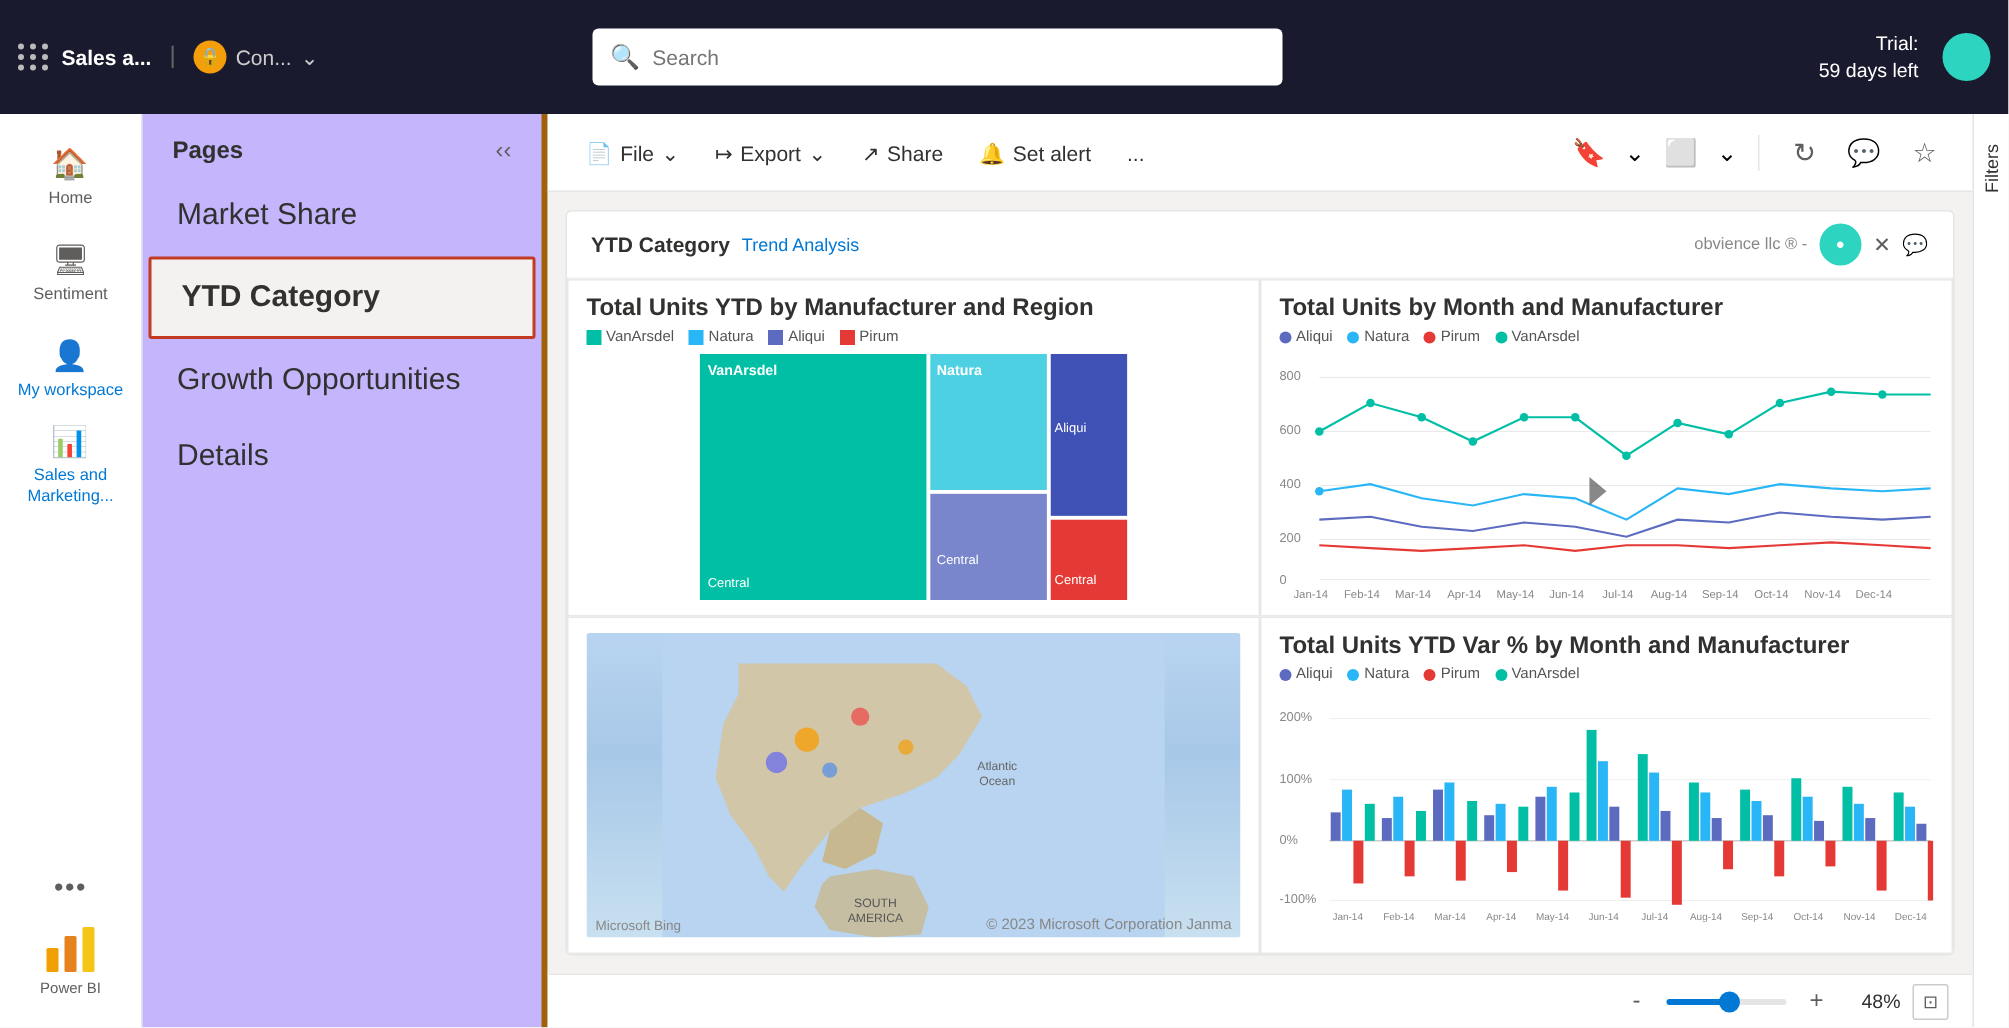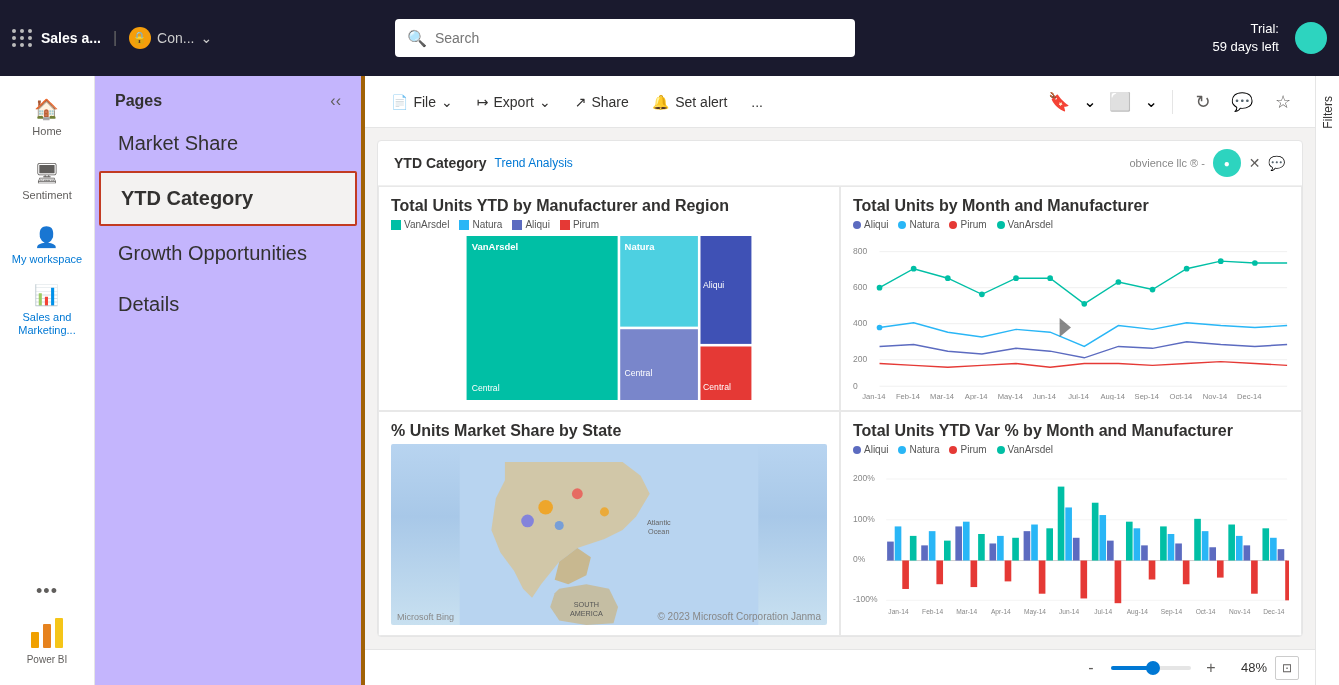--- a/index.html
+++ b/index.html
@@ -693,21 +693,20 @@
                 <text x="346" y="165" font-size="8" fill="#888" text-anchor="middle">Oct-14</text>
                 <text x="382" y="165" font-size="8" fill="#888" text-anchor="middle">Nov-14</text>
                 <text x="418" y="165" font-size="8" fill="#888" text-anchor="middle">Dec-14</text>
 
                 <polygon points="230,90 218,80 218,100" fill="#555" opacity="0.7"></polygon>
               </svg>
             </div>
           </div>
 
           <div class="chart-panel">
-            <div class="chart-title">% Units Market Share by State</div>
             <div class="chart-body">
               <div class="map-container">
                 <svg width="100%" height="100%" viewBox="0 0 330 200">
 
                   <rect width="330" height="200" fill="#b8d4f0"></rect>
 
                   <path d="M50,20 L180,20 L200,35 L210,55 L195,80 L180,95 L160,105 L130,115 L110,130 L90,155 L80,170 L70,160 L60,140 L45,120 L35,95 L40,60 L50,40 Z" fill="#d4c5a0" opacity="0.9"></path>
 
                   <path d="M110,130 L130,115 L145,125 L140,145 L120,155 L105,150 Z" fill="#c8b890"></path>
 

